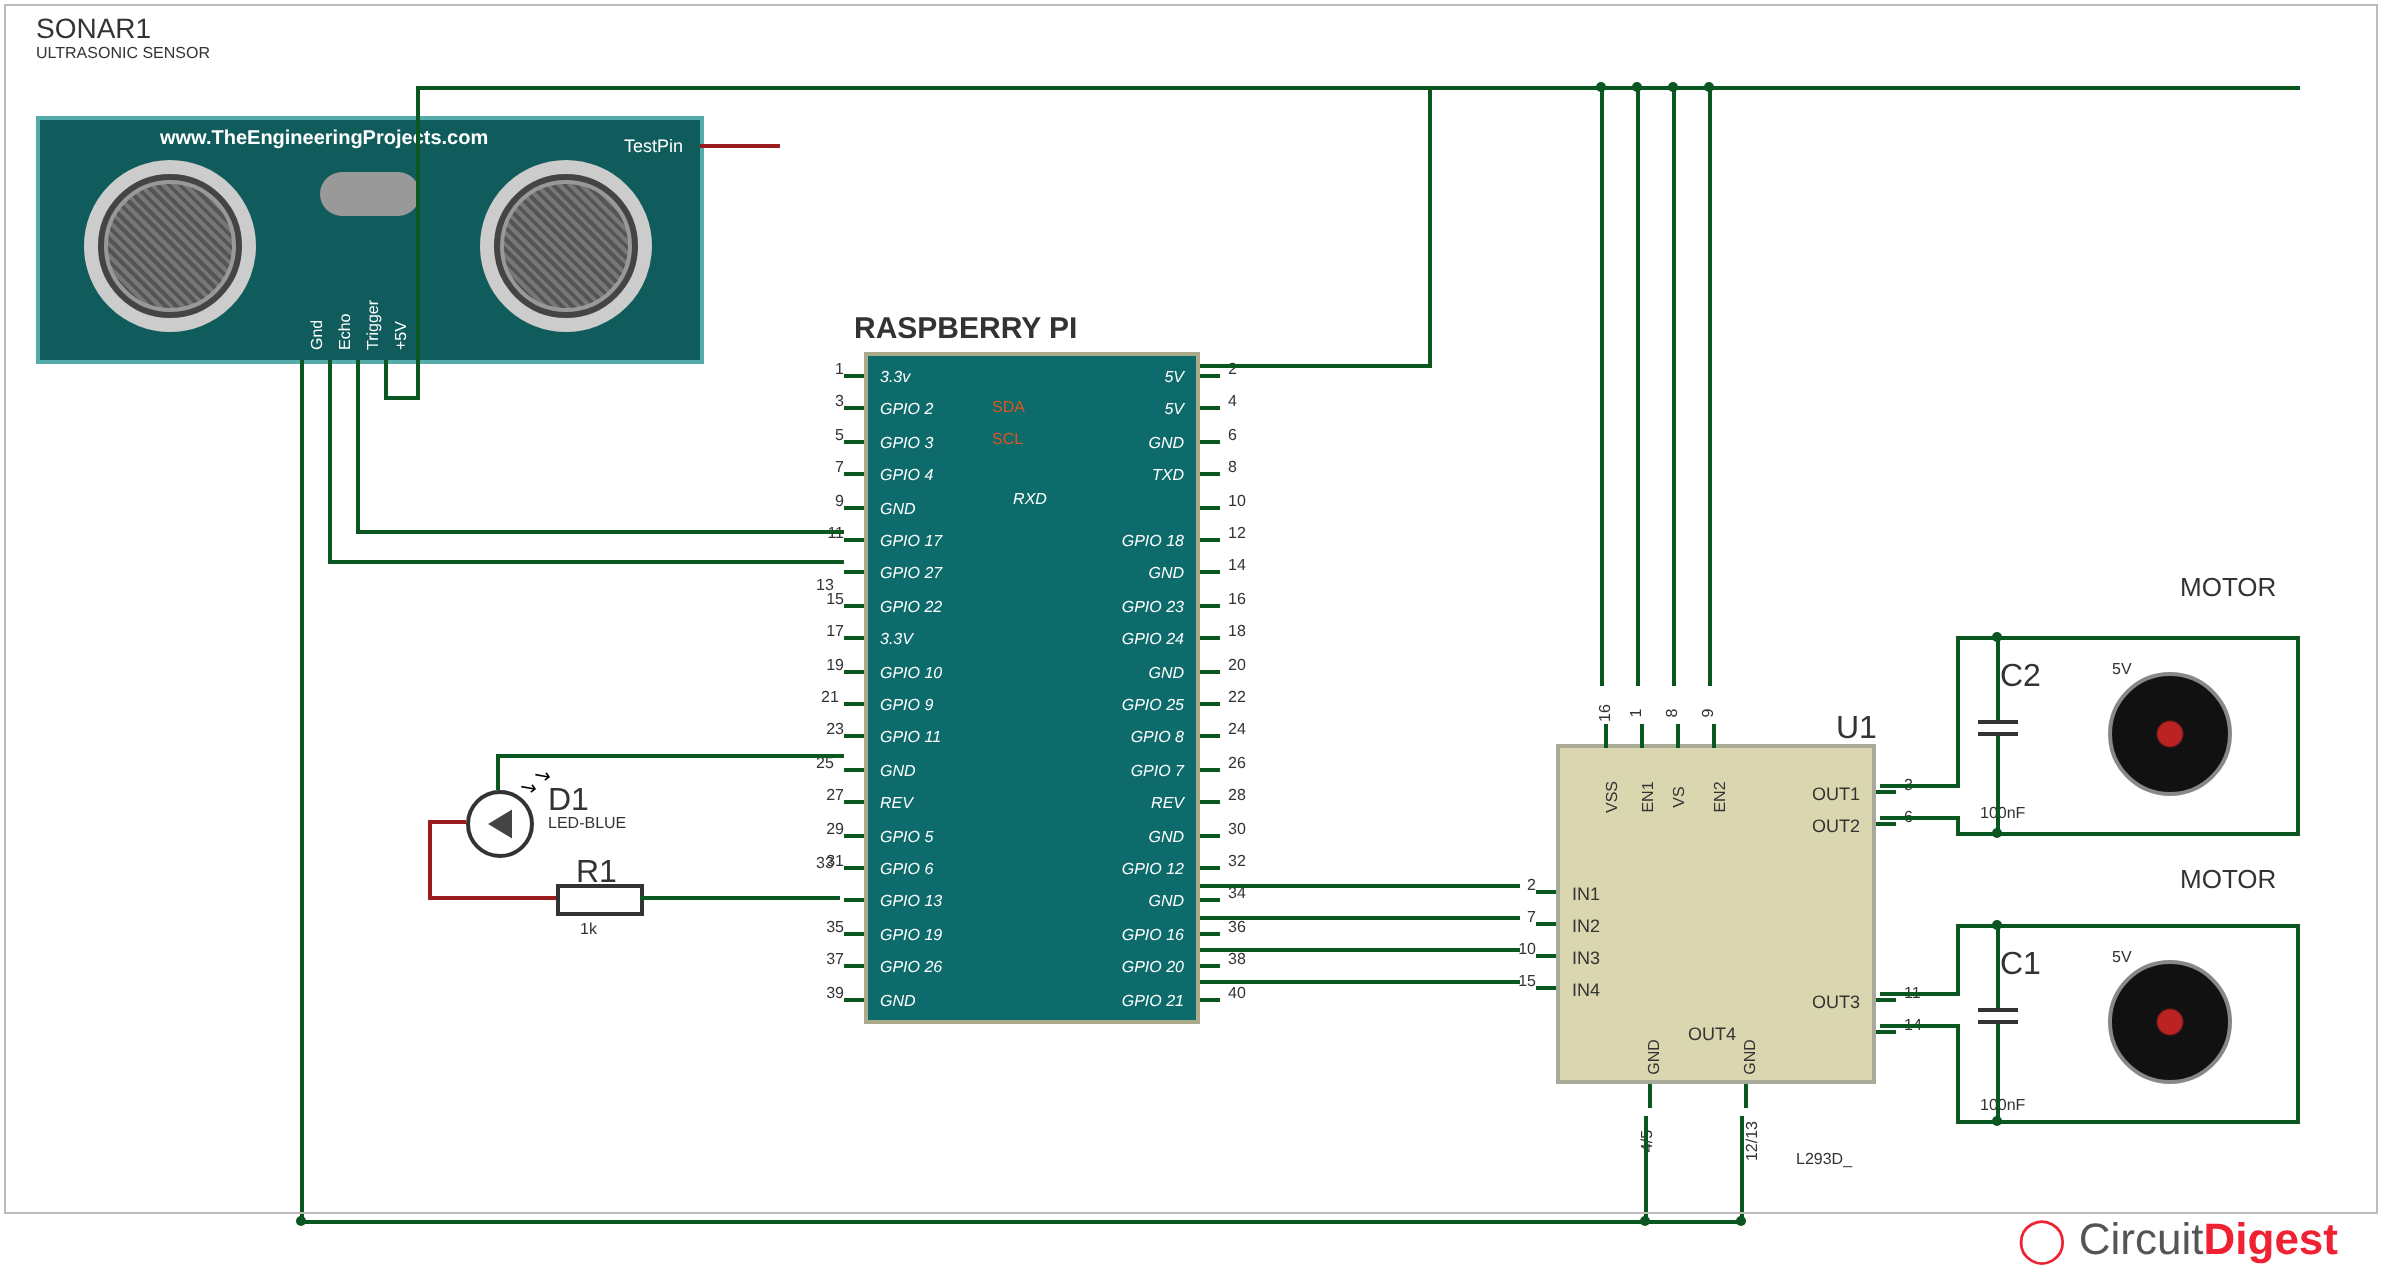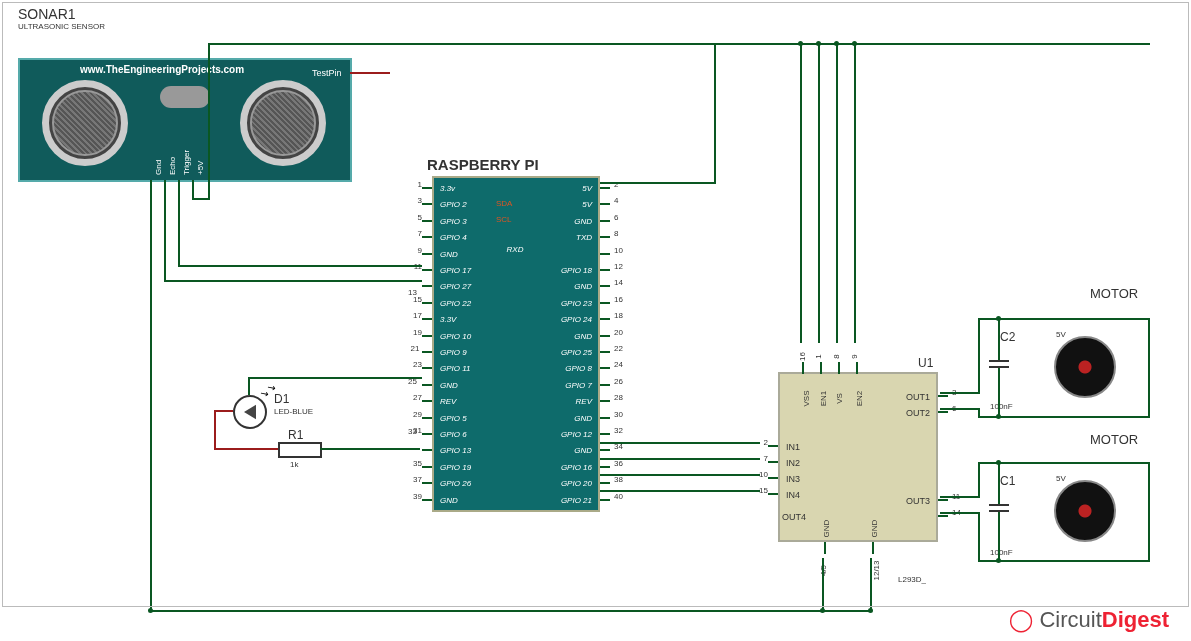--- a/index.html
+++ b/index.html
@@ -11,21 +11,21 @@
     position: relative;
     overflow: hidden;
   }
   .abs { position: absolute; }
   .wire { background: #0a5722; }
   .wire-red { background: #9b1c1c; }
   .pin-lbl { font-size: 8px; color: #fff; font-style: italic; }
   .pin-lbl-red { font-size: 8px; color: #d52; }
   .pin-num { font-size: 8px; color: #333; }
   .sub-lbl { font-size: 8px; color: #333; }
-  .big-lbl { font-size: 12px; color: #333; }
+  .big-lbl { font-size: 16px; color: #333; }
   .sonar-box {
     background: #105b5b;
     width: 330px;
     height: 120px;
     border: 2px solid #5aa;
   }
   .transducer {
     width: 86px; height: 86px;
     border-radius: 50%;
     background: #444;
@@ -266,21 +266,21 @@
     <div class="abs pin-num" style="top:14px;left:172px">3</div>
     <div class="abs u1-lbl" style="top:18px;right:6px;text-align:right;width:148px">OUT1</div>
       <div class="abs pin-tick" style="top:37px;left:158px"></div>
     <div class="abs pin-num" style="top:30px;left:172px">6</div>
     <div class="abs u1-lbl" style="top:34px;right:6px;text-align:right;width:148px">OUT2</div>
       <div class="abs pin-tick" style="top:125px;left:158px"></div>
     <div class="abs pin-num" style="top:118px;left:172px">11</div>
     <div class="abs u1-lbl" style="top:122px;right:6px;text-align:right;width:148px">OUT3</div>
       <div class="abs pin-tick" style="top:141px;left:158px"></div>
     <div class="abs pin-num" style="top:134px;left:172px">14</div>
-    <div class="abs u1-lbl" style="top:138px;right:6px;text-align:left;width:148px">OUT4</div>
+    <div class="abs u1-lbl" style="top:138px;right:6px;text-align:center;width:148px">OUT4</div>
     </div>
   <div id="u1-bottom">
       <div class="abs pin-tick" style="top:168px;left:44px;width:2px;height:12px"></div>
     <div class="abs vert-lbl" style="top:192px;left:38px">4/5</div>
     <div class="abs u1-lbl vert-lbl" style="top:150px;left:38px">GND</div>
       <div class="abs pin-tick" style="top:168px;left:92px;width:2px;height:12px"></div>
     <div class="abs vert-lbl" style="top:192px;left:86px">12/13</div>
     <div class="abs u1-lbl vert-lbl" style="top:150px;left:86px">GND</div>
     </div>
 </div>

